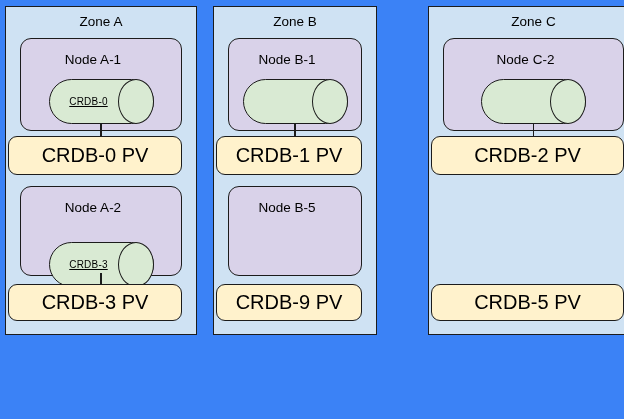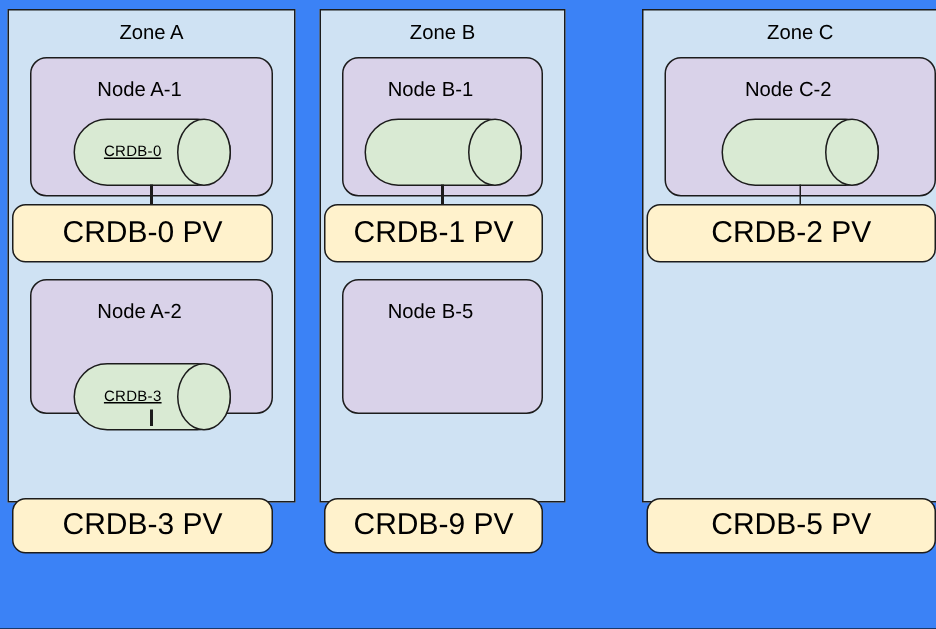--- a/index.html
+++ b/index.html
@@ -91,21 +91,21 @@
   .pv {
     position: absolute;
     left: 2px; right: 14px;
     background: var(--pv-fill);
     border: 1px solid var(--border);
     border-radius: 9px;
     display: flex; align-items: center; justify-content: center;
     font-size: 20px;
   }
   .pv.slot1 { top: 129px; height: 37px; }
-  .pv.slot2 { top: 277px; height: 35px; margin-top: 48px; }
+  .pv.slot2 { top: 277px; height: 35px; }
 </style>
 </head>
 <body style="background: rgb(0, 0, 0);">
 
 <div class="canvas" style="--zone-fill: #cfe2f3; --node-fill: #d9d2e9; --pod-fill: #d9ead3; --pv-fill: #fff2cc; --border: #1c1c1c; background: #3b82f6;">
 
   <div class="zone" id="zoneA">
     <div class="zone-title">Zone A</div>
 
     <div class="node slot1">

